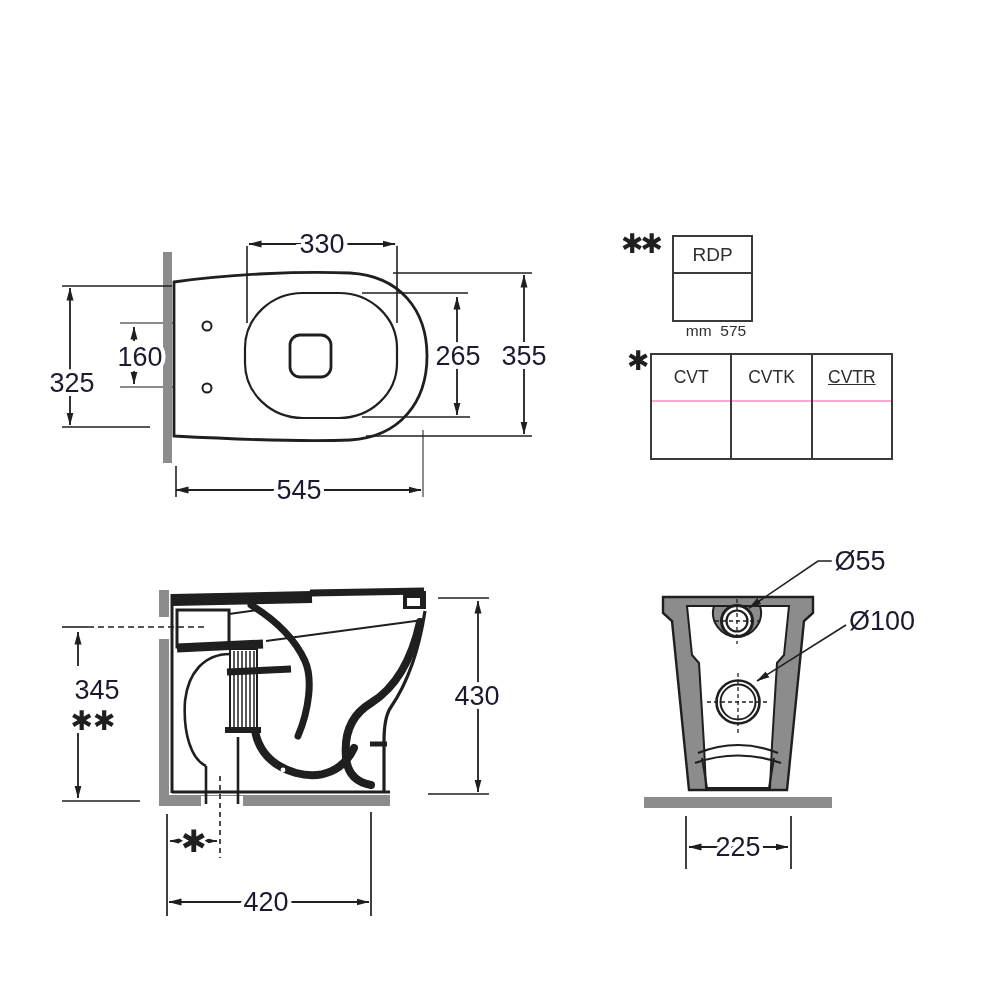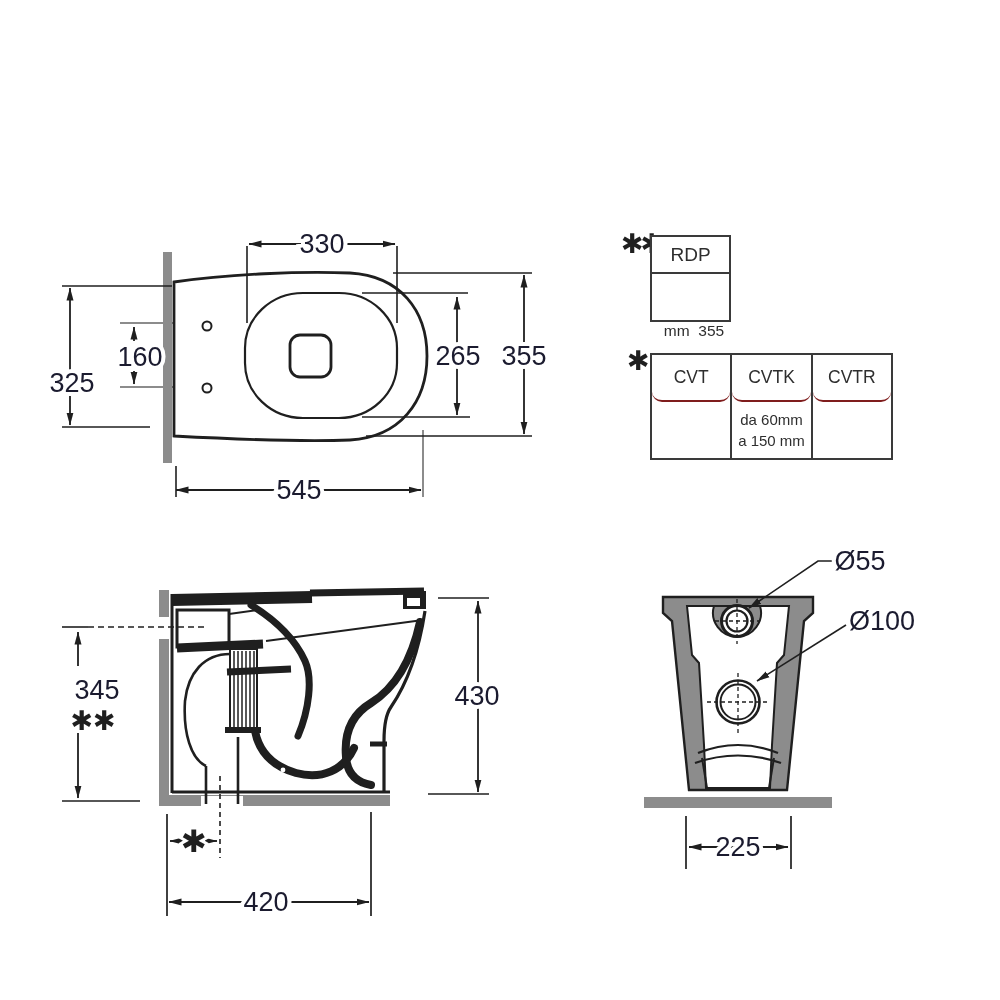--- a/index.html
+++ b/index.html
@@ -4,29 +4,29 @@
 <style>
   html,body{margin:0;padding:0;background:#fff;}
   #canvas{position:relative;width:1000px;height:1000px;background:#fff;overflow:hidden;
           font-family:"Liberation Sans","DejaVu Sans",sans-serif;}
   svg{position:absolute;left:0;top:0;}
   .dim{font-family:"Liberation Sans","DejaVu Sans",sans-serif;font-size:27px;fill:#1b1b2f;
        text-anchor:middle;stroke:#fff;stroke-width:8px;paint-order:stroke;font-weight:400;}
   .star-svg{font-family:"DejaVu Sans","Liberation Sans",sans-serif;font-size:27px;fill:#1f1f1f;
        text-anchor:middle;stroke:#fff;stroke-width:6px;paint-order:stroke;font-weight:bold;}
   .tbl{position:absolute;box-sizing:border-box;border:2px solid #3a3a3a;background:#fff;color:#2e2e2e;}
-  .rdp{left:650px;top:235px;width:81px;height:87px;text-align:center;}
+  .rdp{left:672px;top:235px;width:81px;height:87px;text-align:center;}
   .rdp-head{height:35px;border-bottom:2px solid #3a3a3a;display:flex;align-items:center;justify-content:center;
             font-size:19px;color:#2e2e2e;}
   .rdp-body{padding:5px 0 0 7px;font-size:15.5px;line-height:1.35;white-space:pre;}
   .cvt{left:650px;top:353px;width:243px;height:107px;display:flex;}
   .cvt-col{flex:1;display:flex;flex-direction:column;border-right:2px solid #3a3a3a;}
-  .cvt-col:last-child{border-right:none;}
-  .cvt-head{height:45px;border-bottom:2px solid #7f1d1d;display:flex;align-items:center;justify-content:center;
-            font-size:17.5px;border-radius:10px;}
+  .cvt-col:last-child{border-right:none;text-decoration:underline;}
+  .cvt-head{height:45px;border-bottom:2px solid #f9a8d4;display:flex;align-items:center;justify-content:center;
+            font-size:17.5px;}
   .cvt-cell{flex:1;display:flex;flex-direction:column;align-items:center;justify-content:center;
             font-size:15px;line-height:1.4;text-align:center;white-space:pre;}
   .marker{position:absolute;font-family:"DejaVu Sans","Liberation Sans",sans-serif;
           font-size:27px;font-weight:bold;color:#1f1f1f;letter-spacing:-3px;}
   .marker-rdp{left:621px;top:228px;}
   .marker-cvt{left:627px;top:345px;}
 </style>
 </head>
 <body>
 
@@ -179,35 +179,31 @@
     <line x1="791" y1="816" x2="791" y2="869" stroke="#1f1f1f" stroke-width="1.7"></line>
     <line x1="689" y1="847" x2="788" y2="847" stroke="#1f1f1f" stroke-width="1.8" marker-start="url(#arr)" marker-end="url(#arr)"></line>
     <text class="dim" x="738" y="856">225</text>
   </g>
 </svg>
 
 <div class="marker marker-rdp">✱✱</div>
 <div class="tbl rdp">
   <div class="rdp-head">RDP</div>
   <div class="rdp-body">
-    <div>mm  355</div>
+    <div>mm  575</div>
     <div>o mm 325</div>
   </div>
 </div>
 
 <div class="marker marker-cvt">✱</div>
 <div class="tbl cvt">
   <div class="cvt-col">
     <div class="cvt-head">CVT</div>
   </div>
   <div class="cvt-col">
     <div class="cvt-head">CVTK</div>
-    <div class="cvt-cell">
-      <span>da 60mm</span>
-      <span>a 150 mm</span>
-    </div>
   </div>
   <div class="cvt-col">
     <div class="cvt-head">CVTR</div>
   </div>
 </div>
 
 </div>
 
 </body></html>

